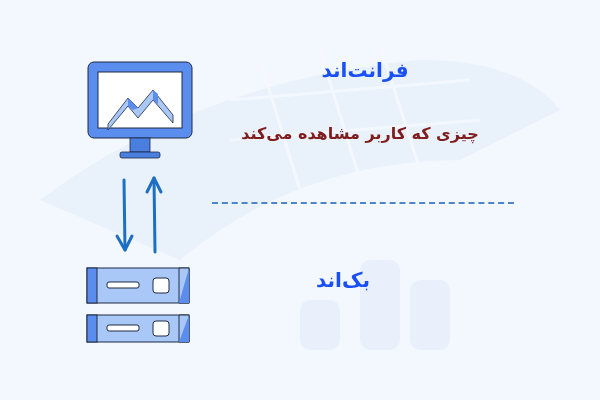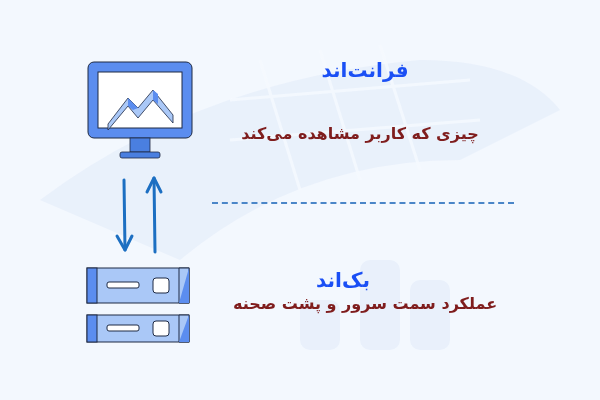--- a/index.html
+++ b/index.html
@@ -72,14 +72,13 @@
       <rect x="67" y="54" width="16" height="15" rx="3" fill="#ffffff" stroke="#1e2a44" stroke-width="1"></rect>
     </g>
   </svg>
 
   <div class="label title" style="left:300px;top:58px;width:130px;">فرانت‌اند</div>
   <div class="label desc" style="left:225px;top:124px;width:270px;">چیزی که کاربر مشاهده می‌کند</div>
 
   <div class="divider"></div>
 
   <div class="label title" style="left:288px;top:228px;width:110px;margin-top:40px;">بک‌اند</div>
-  <div class="label desc" style="left:225px;top:294px;width:280px;">عملکرد سمت سرور و پشت صحنه</div>
 </div>
 
 </body></html>

